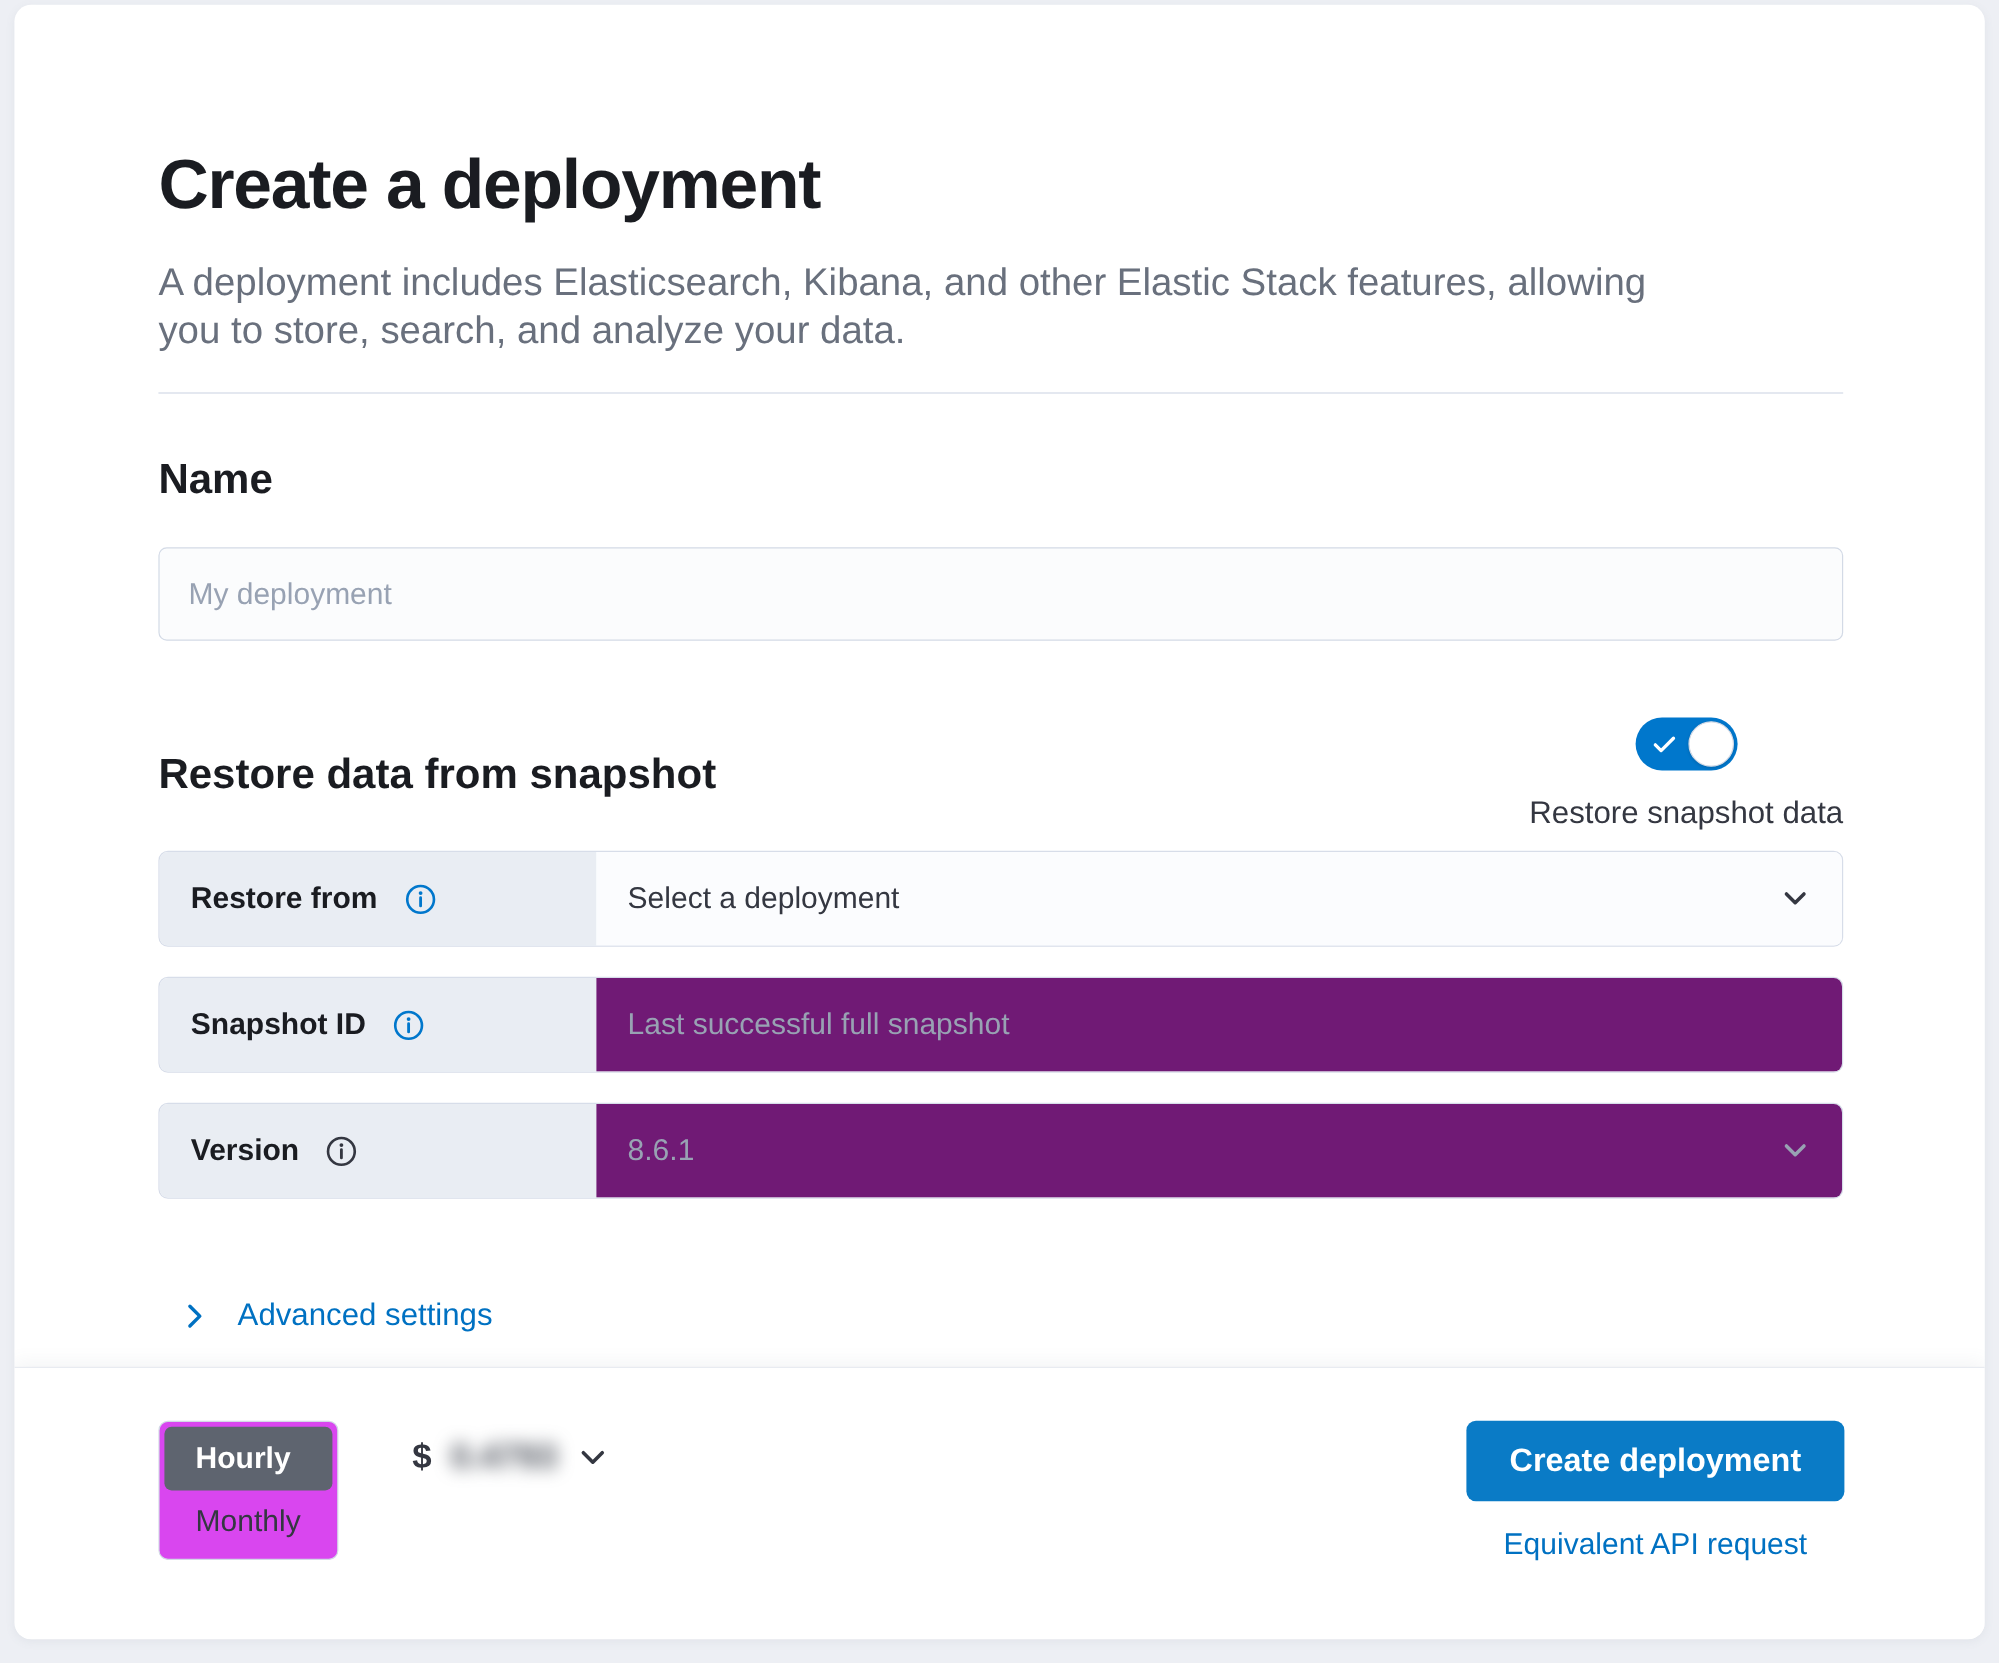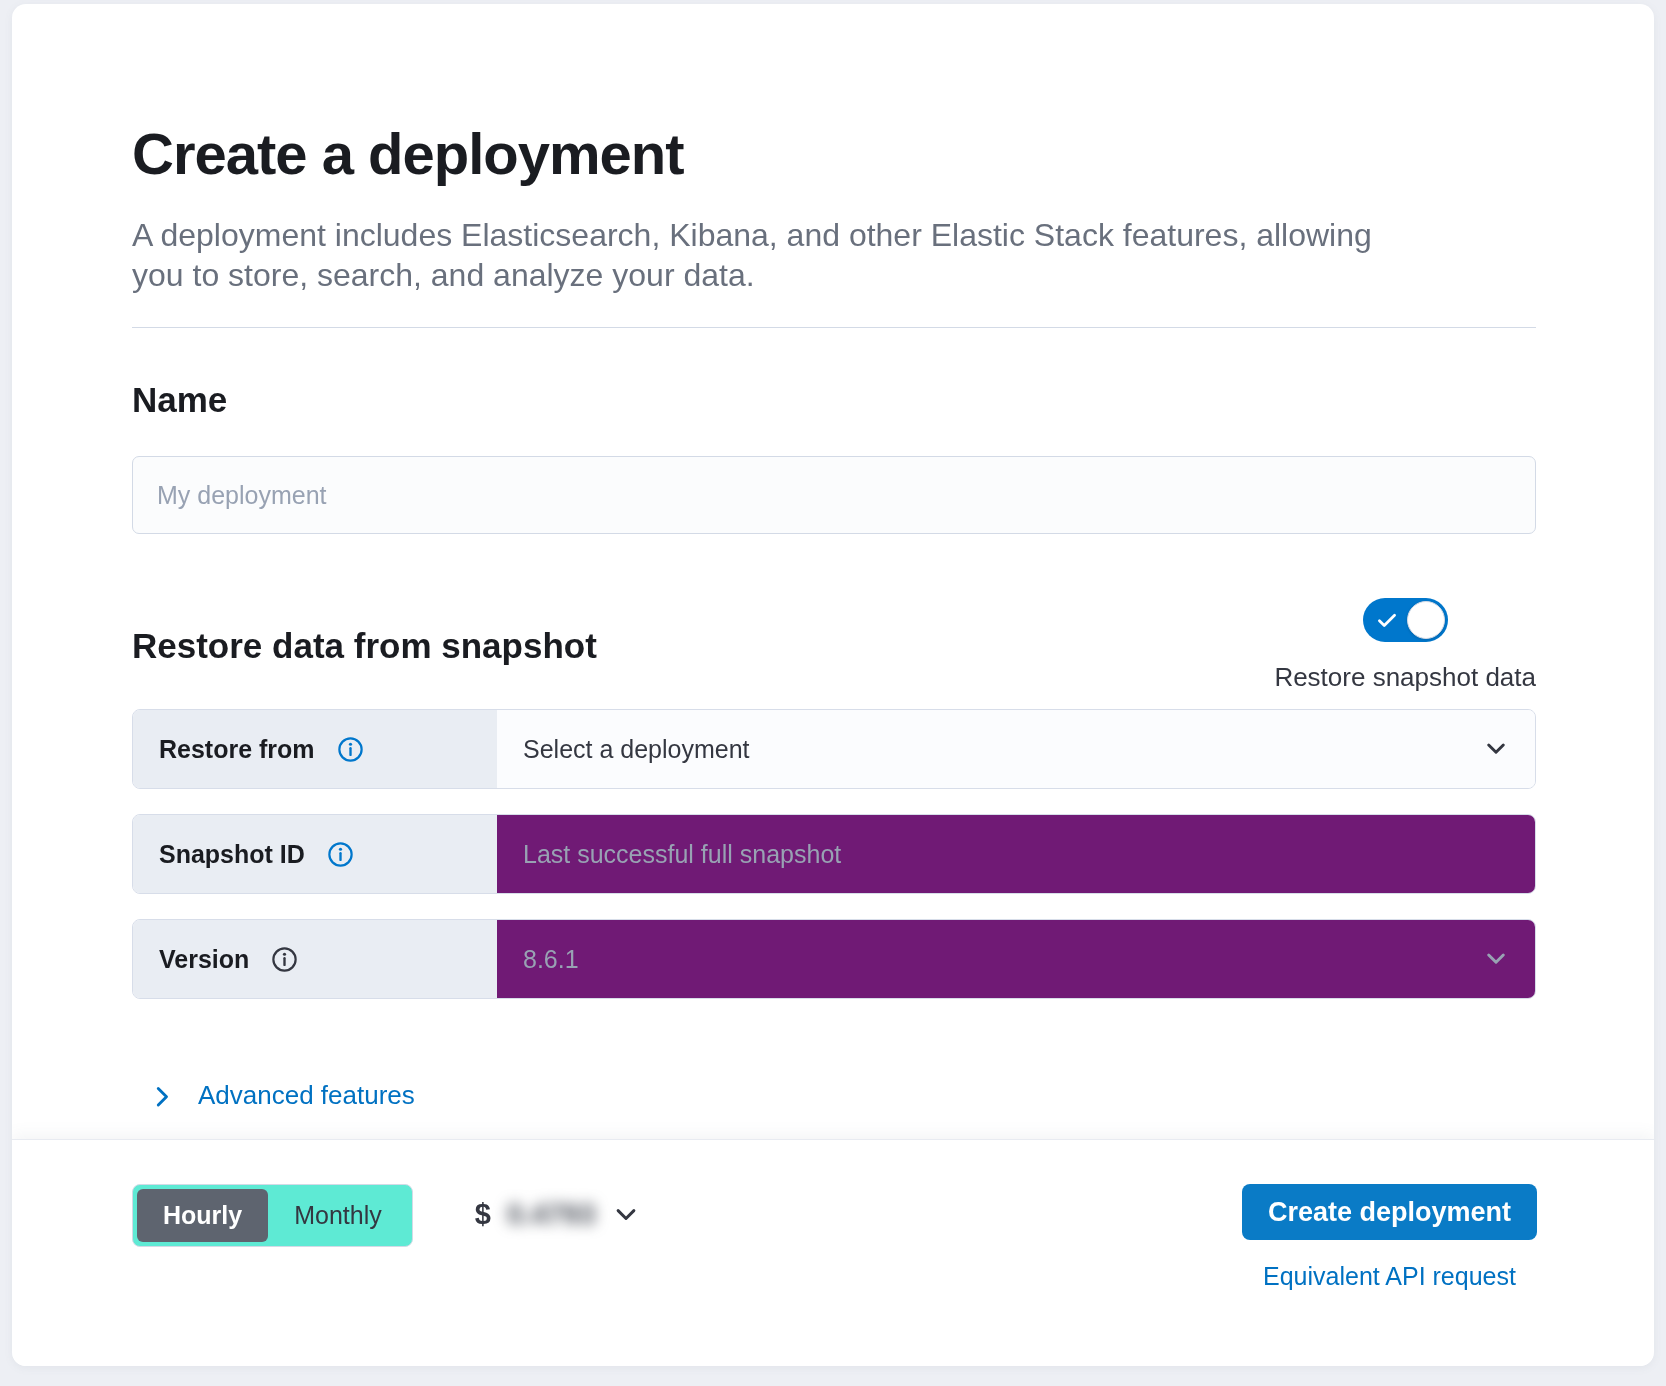--- a/index.html
+++ b/index.html
@@ -160,25 +160,26 @@
   .footer {
     height: 226px;
     background: #ffffff;
     box-shadow: 0 -1px 0 #e8ebf1, 0 -6px 14px rgba(100,110,130,0.07);
     padding: 44px 117px 0 120px;
     display: flex;
     align-items: flex-start;
   }
   .billing-group {
     display: flex;
-    background: #5eead4;
+    background: #d946ef;
     border: 1px solid #d3dae6;
     border-radius: 8px;
     padding: 4px;
     align-items: stretch;
+    flex-direction: column;
   }
   .billing-btn {
     font-size: 25px;
     padding: 12px 26px;
     border-radius: 6px;
     cursor: pointer;
     display: flex;
     align-items: center;
   }
   .billing-btn.selected {
@@ -215,22 +216,22 @@
     align-items: center;
   }
   .create-btn {
     background: #0a7bc6;
     color: #ffffff;
     border: none;
     border-radius: 8px;
     font-family: inherit;
     font-size: 27px;
     font-weight: 700;
-    padding: 0 26px;
-    height: 56px;
+    padding: 0 36px;
+    height: 67px;
     cursor: pointer;
   }
   .api-link {
     margin-top: 22px;
     font-size: 25px;
     font-weight: 500;
     color: #0071c2;
     cursor: pointer;
   }
   .icon { display: inline-flex; align-items: center; justify-content: center; }
@@ -324,21 +325,21 @@
       </div>
 
     </div>
 
     <div class="advanced">
       <span class="icon">
         <svg width="24" height="24" viewBox="0 0 16 16">
             <path d="M5.5 3 L11 8.5 L5.5 14" fill="none" stroke="#0071c2" stroke-width="1.9" stroke-linecap="round" stroke-linejoin="round"></path>
           </svg>
       </span>
-      <span class="adv-label">Advanced features</span>
+      <span class="adv-label">Advanced settings</span>
     </div>
 
   </div>
 
   <div class="footer">
 
     <div class="billing-group">
       <div class="billing-btn selected">Hourly</div>
       <div class="billing-btn unselected">Monthly</div>
     </div>

